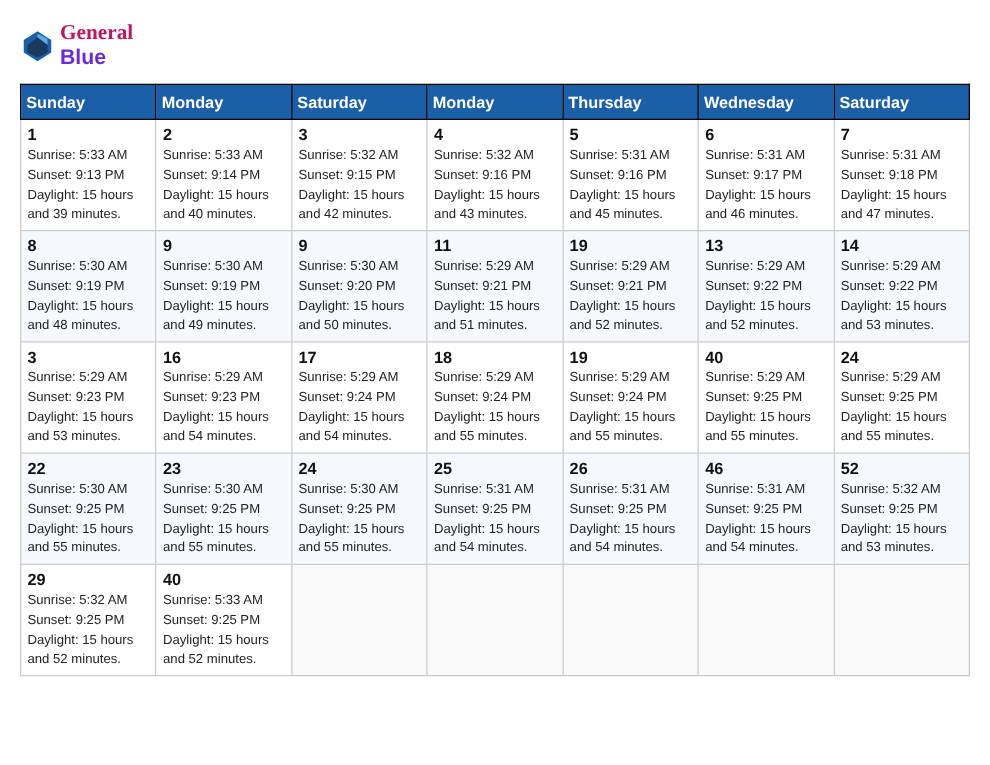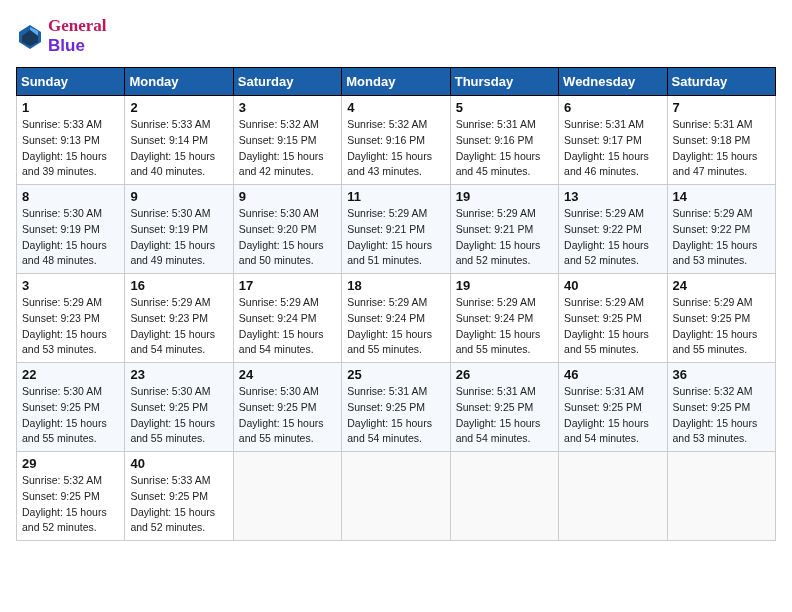--- a/index.html
+++ b/index.html
@@ -358,21 +358,21 @@
         <td>
         <span class="day-num">46</span>
         <div class="day-detail">
           Sunrise: 5:31 AM<br>
           Sunset: 9:25 PM<br>
           Daylight: 15 hours<br>
           and 54 minutes.
         </div>
       </td>
         <td>
-        <span class="day-num">36</span>
+        <span class="day-num">52</span>
         <div class="day-detail">
           Sunrise: 5:32 AM<br>
           Sunset: 9:25 PM<br>
           Daylight: 15 hours<br>
           and 53 minutes.
         </div>
       </td>
       </tr>
       <tr>
         <td>

